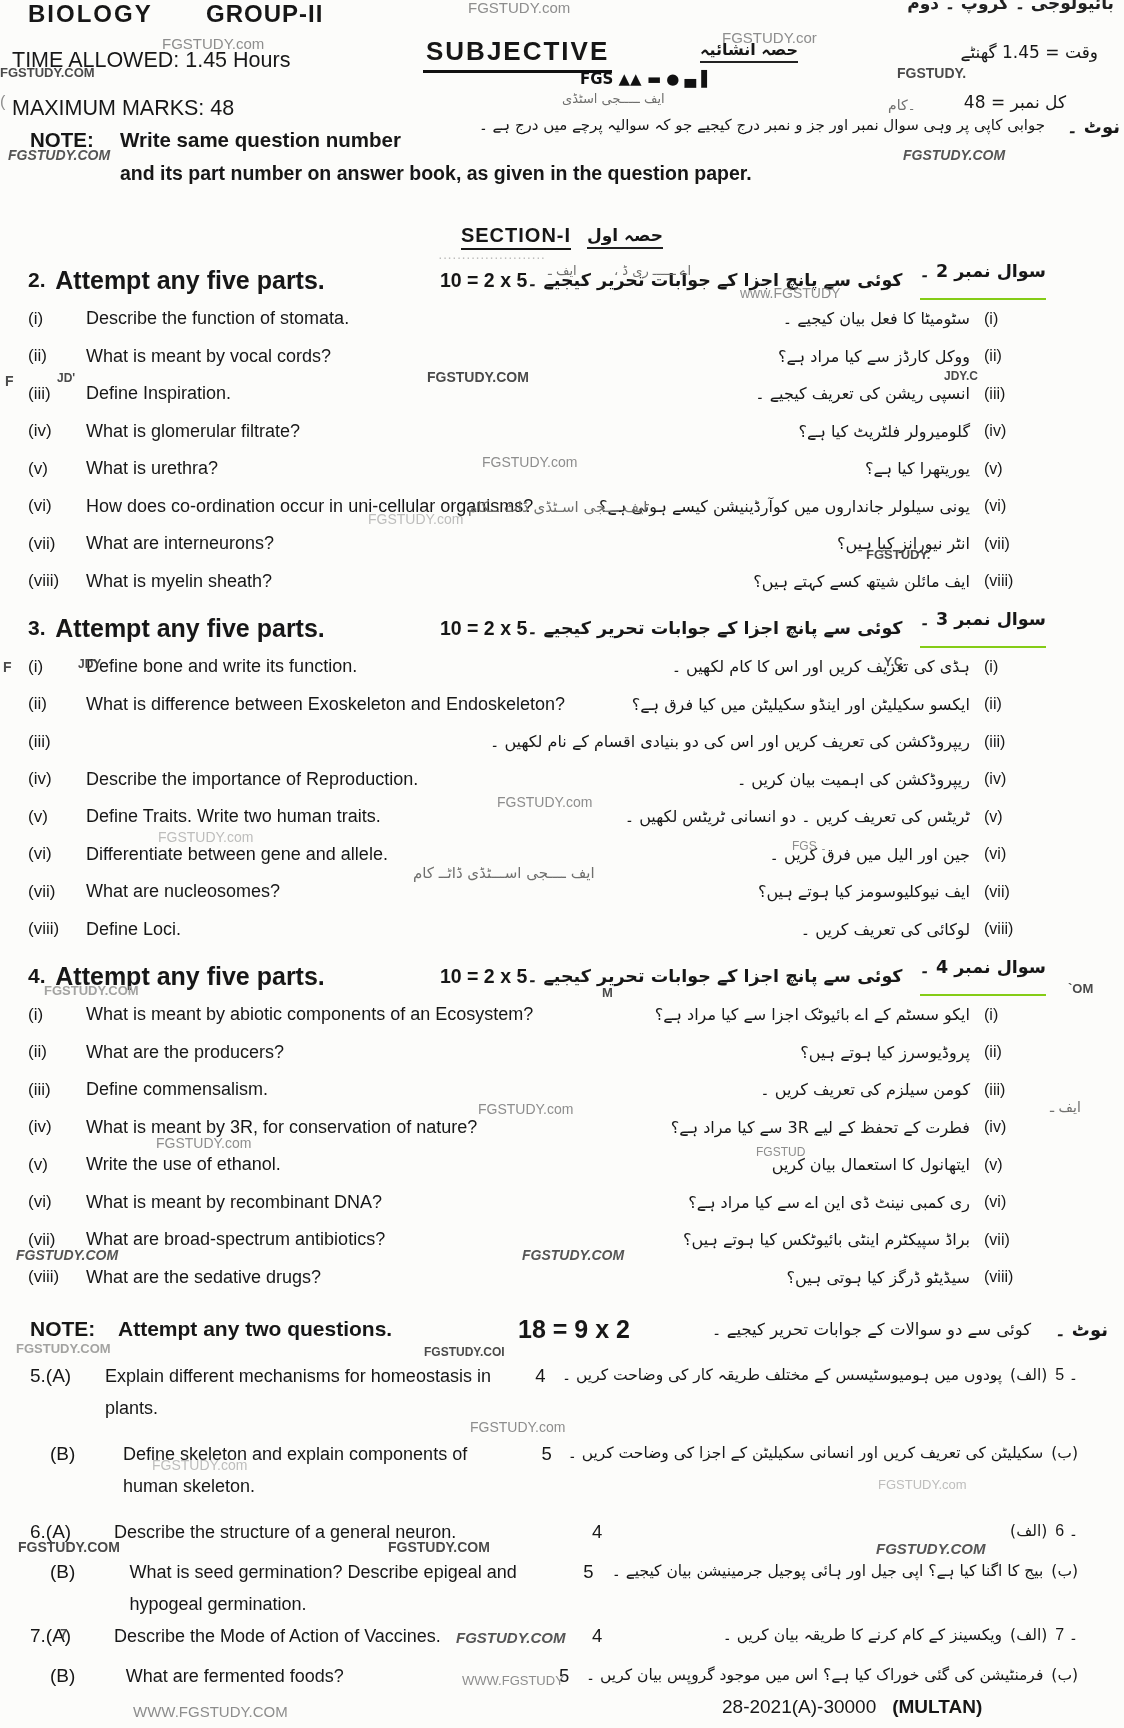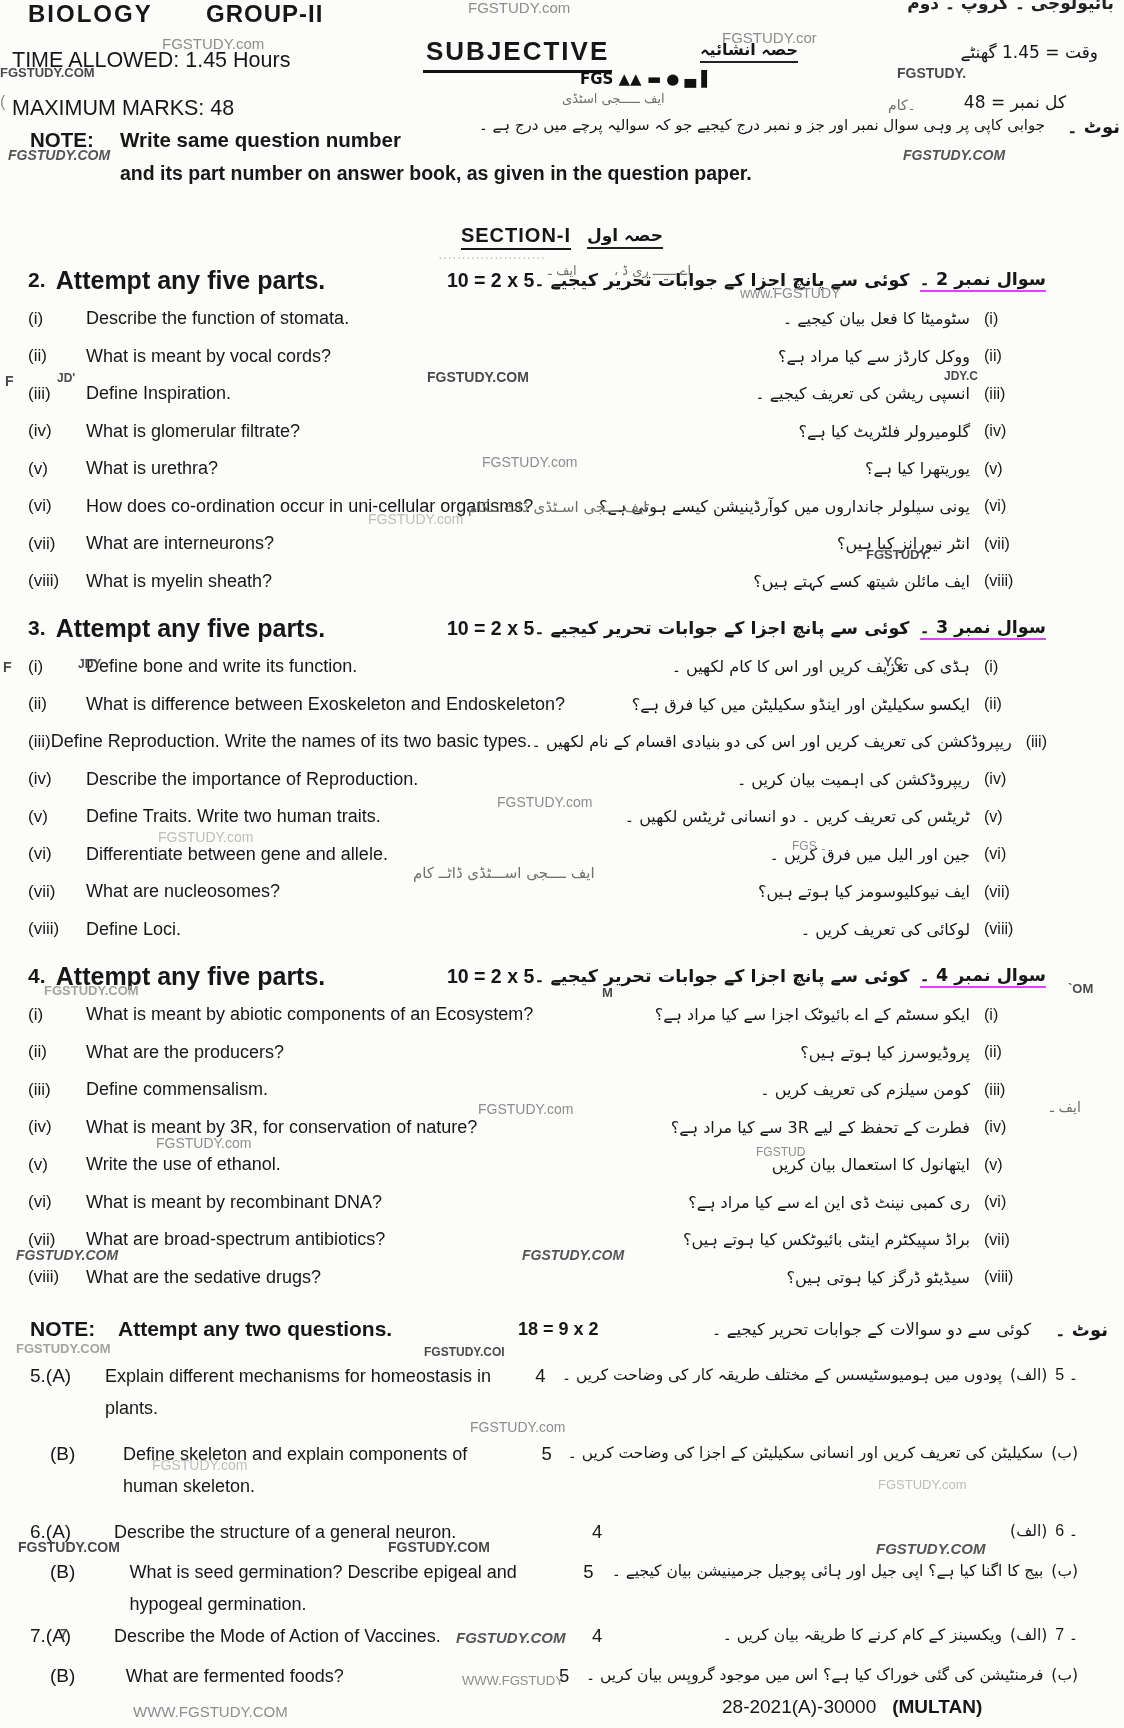--- a/index.html
+++ b/index.html
@@ -35,32 +35,32 @@
   .st-ur{font-weight:bold;font-size:17px;border-bottom:2px solid #222;padding-bottom:2px;}
   .s2t{margin-top:10px;}
 
   
   .qblock{margin-top:8px;}
   .q-head{display:flex;align-items:center;height:40px;padding:0 78px 0 28px;}
   .q-num{width:30px;font-weight:bold;font-size:21px;}
   .q-title{width:390px;font-weight:bold;font-size:25px;}
   .q-marks{padding-left:30px;font-weight:bold;font-size:19.5px;white-space:nowrap;}
   .q-ur{margin-left:auto;display:flex;align-items:center;gap:10px;font-size:17.5px;font-weight:bold;white-space:nowrap;}
-  .q-ur-t{border-bottom:2px solid #d946ef;padding-bottom:1px;}
+  .q-ur-t{border-bottom:2px solid #84cc16;padding-bottom:17px;margin-left:7px;}
   .p-row{display:flex;align-items:center;height:37.5px;padding:0 92px 0 28px;}
   .p-num{width:58px;font-size:17px;}
   .p-en{font-size:18px;white-space:nowrap;}
   .p-ur{margin-left:auto;display:flex;align-items:center;gap:14px;font-size:16px;white-space:nowrap;}
   .p-urnum{width:48px;direction:ltr;unicode-bidi:isolate;text-align:left;font-size:16px;font-family:"Liberation Sans",sans-serif;}
 
   
   .s2-note{display:flex;align-items:center;height:34px;margin-top:16px;padding:0 16px 0 30px;}
   .s2n-lbl{width:88px;font-weight:bold;font-size:21px;}
   .s2n-txt{width:400px;font-weight:bold;font-size:21px;white-space:nowrap;}
-  .s2n-marks{font-weight:bold;font-size:18px;white-space:nowrap;}
+  .s2n-marks{font-weight:bold;font-size:25px;white-space:nowrap;}
   .s2n-ur{margin-left:auto;display:flex;gap:24px;align-items:center;font-size:16.5px;white-space:nowrap;}
   .s2n-urlbl{font-weight:bold;font-size:18px;}
   .s2-row{display:flex;align-items:flex-start;padding:0 46px 0 30px;line-height:32px;}
   .s2-label{width:84px;font-size:19px;}
   .s2-en-wrap{width:450px;}
   .s2-en{font-size:18px;display:block;}
   .s2-marks{width:30px;padding-left:28px;font-size:18.5px;}
   .s2-ur{margin-left:auto;display:flex;gap:8px;align-items:flex-start;font-size:15.5px;white-space:nowrap;line-height:30px;}
   .s2-urnum{direction:ltr;unicode-bidi:isolate;font-family:"Liberation Sans",sans-serif;font-size:16px;}
   .s2-urnum:empty{display:none;}
@@ -283,21 +283,20 @@
               <span class="p-num">(ii)</span>
               <span class="p-en">What is difference between Exoskeleton and Endoskeleton?</span>
               <span class="p-ur ur">
               <span class="p-urnum">(ii)</span>
               <span class="p-urtext">ایکسو سکیلیٹن اور اینڈو سکیلیٹن میں کیا فرق ہے؟</span>
             </span>
             </div>
 
             <div class="p-row">
               <span class="p-num">(iii)</span>
-              <span class="p-en">Define Reproduction.  Write the names of its two basic types.</span>
               <span class="p-ur ur">
               <span class="p-urnum">(iii)</span>
               <span class="p-urtext">ریپروڈکشن کی تعریف کریں اور اس کی دو بنیادی اقسام کے نام لکھیں ۔</span>
             </span>
             </div>
 
             <div class="p-row">
               <span class="p-num">(iv)</span>
               <span class="p-en">Describe the importance of Reproduction.</span>
               <span class="p-ur ur">

